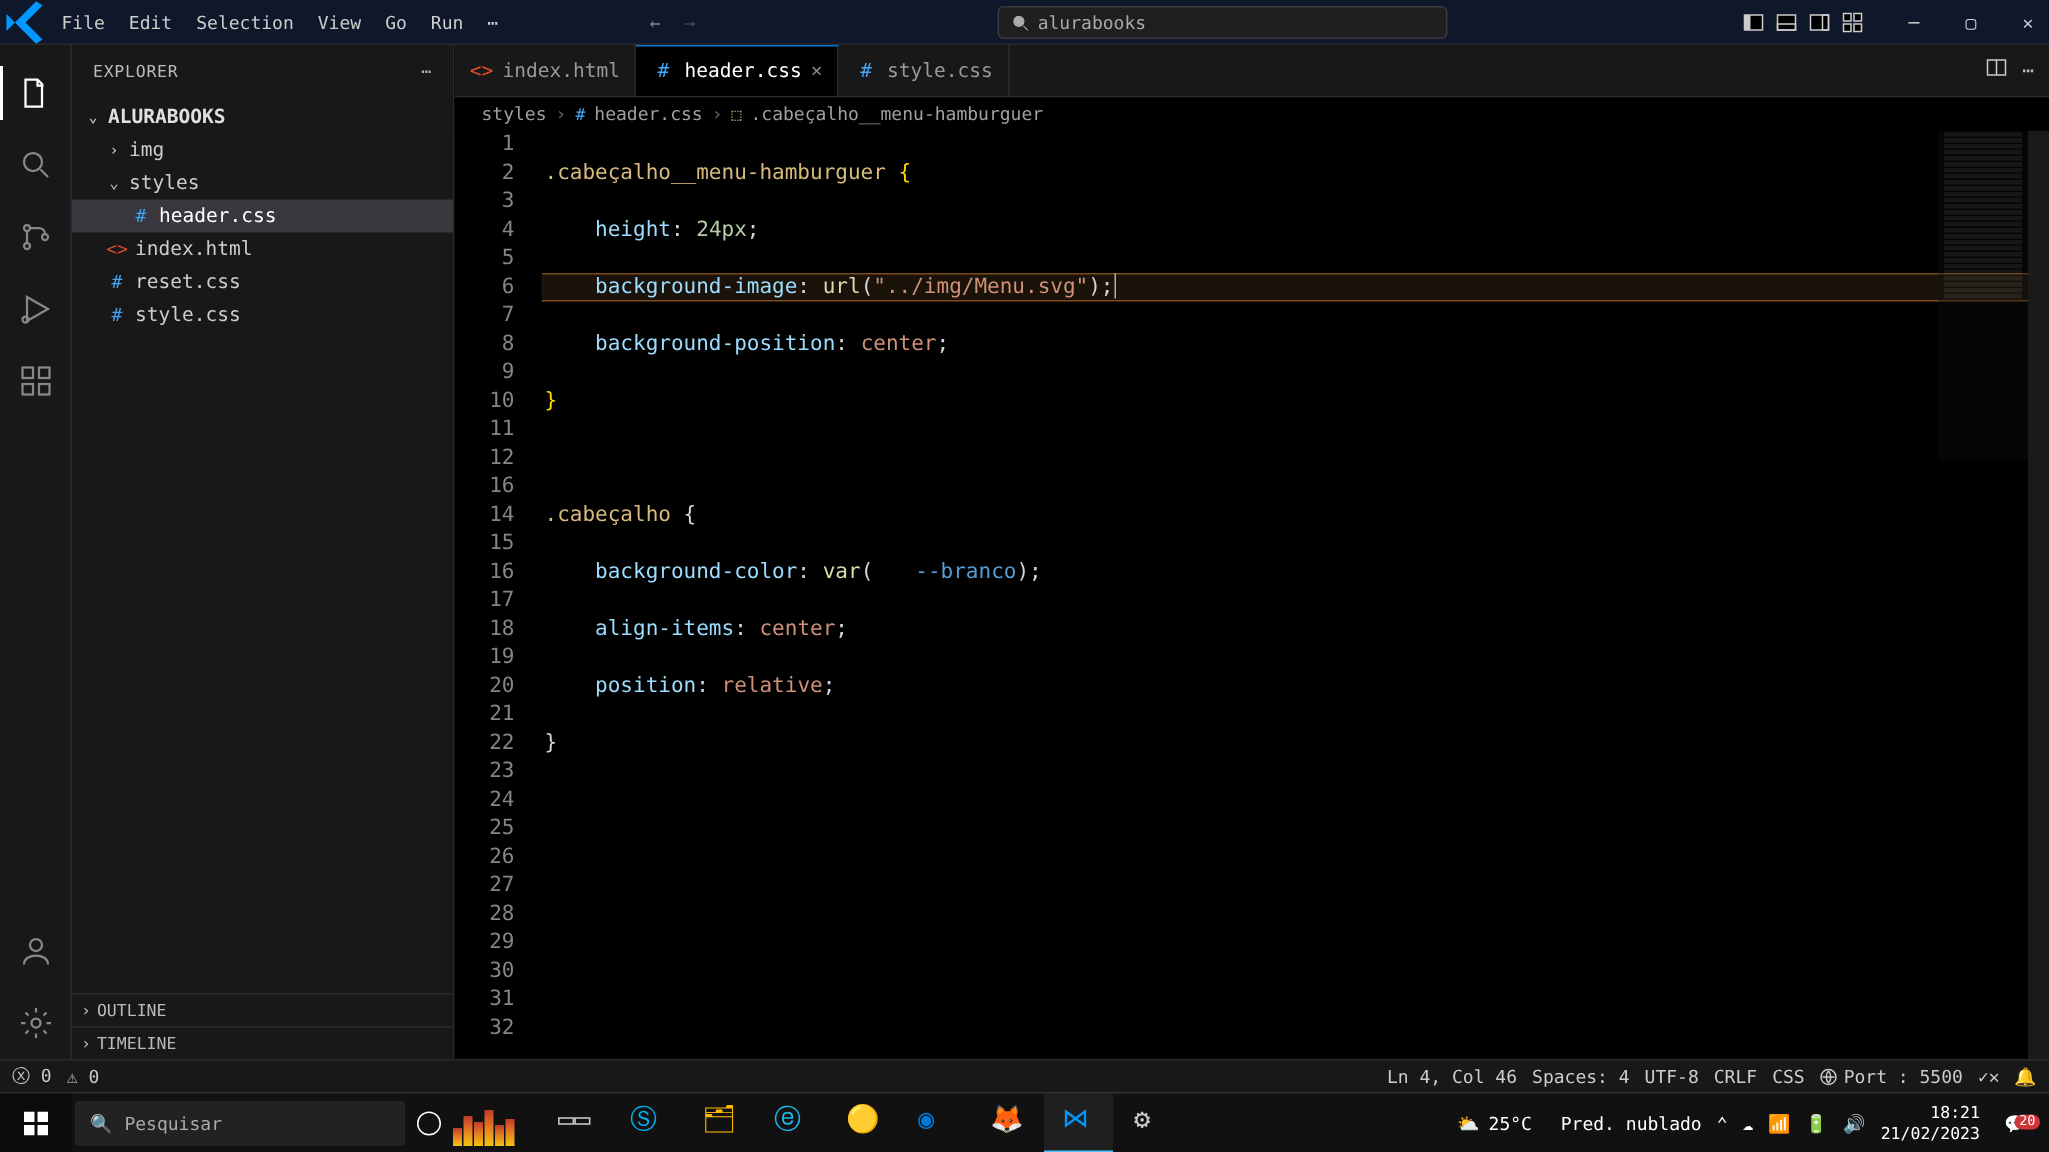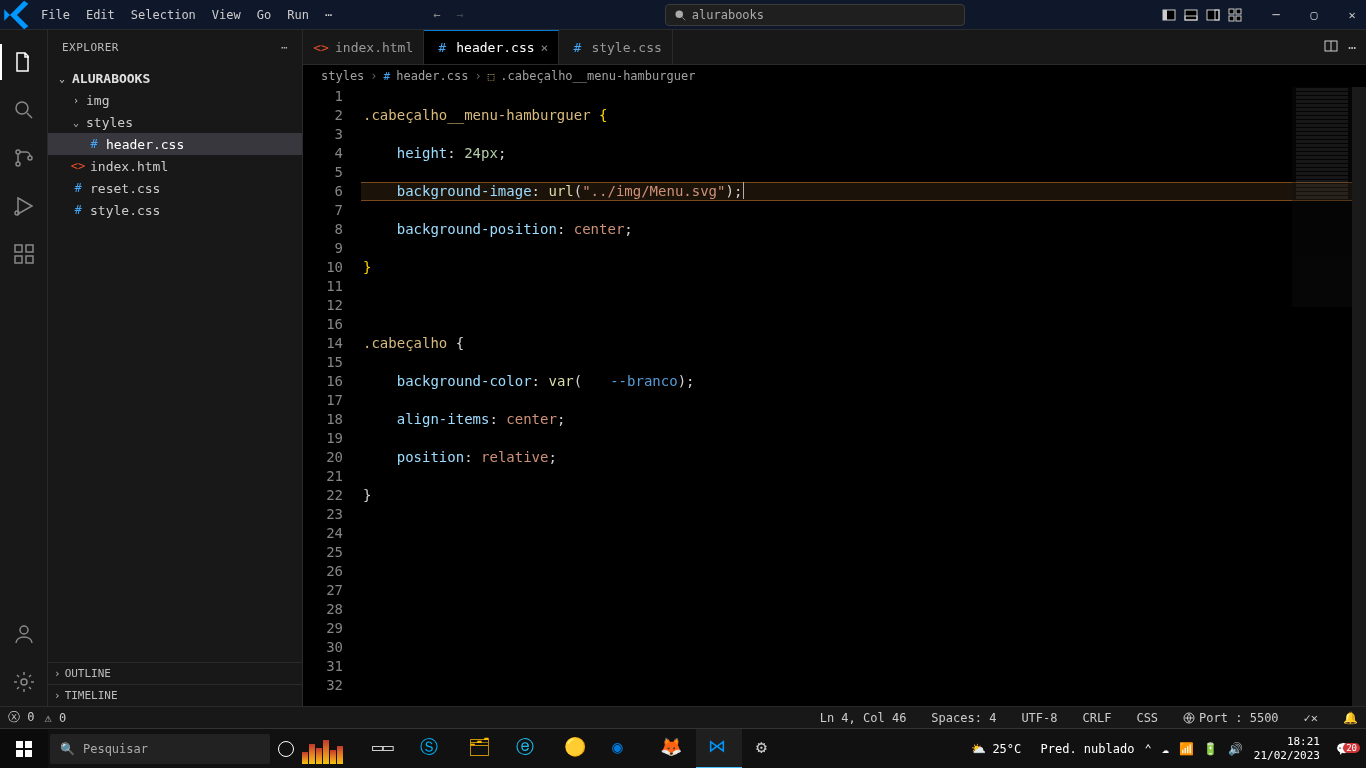--- a/index.html
+++ b/index.html
@@ -78,21 +78,21 @@
 .brace { color:#ffd700;}
 .kw { color:#569cd6;margin-left:28px;}
 
 .minimap { position:absolute; right:14px; top:0; width:60px; height:220px; opacity:0.35; pointer-events:none; font-size:2px; line-height:2px; background:#111;}
 .minimap div { height:3px; margin:1px 4px; background:#444;}
 .scrollbar-v { position:absolute; right:0; top:0; bottom:0; width:14px; background:#1a1a1a;}
 
 
 .statusbar { height:22px; background:#181818; border-top:1px solid #2a2a2a; display:flex; align-items:center; font-size:12px; color:#ccc; padding:0 8px; gap:14px;}
 .statusbar .left { display:flex; align-items:center; gap:10px;}
-.statusbar .right { margin-left:auto; display:flex; align-items:flex-start; gap:25px;}
+.statusbar .right { margin-left:auto; display:flex; align-items:flex-start; gap:10px;}
 .statusbar span { cursor:pointer;}
 .statusbar .port-badge { display:flex; align-items:center; gap:4px;}
 .statusbar svg { width:12px; height:12px; fill:none; stroke:currentColor;}
 
 
 .taskbar { height:40px; background:#111; border-top:1px solid #333; display:flex; align-items:center; font-size:12px; color:#fff;}
 .taskbar .start { width:48px; height:40px; display:flex; align-items:center; justify-content:center; background:#0b0b0b;}
 .taskbar .start svg { width:16px; height:16px; fill:#fff;}
 .taskbar .search { width:220px; height:30px; margin-left:2px; background:#222; border-radius:2px; display:flex; align-items:center; padding:0 10px; color:#aaa; gap:8px;}
 .taskbar .cortana { width:16px; height:16px; border:1.5px solid #fff; border-radius:50%; margin-left:8px;}

